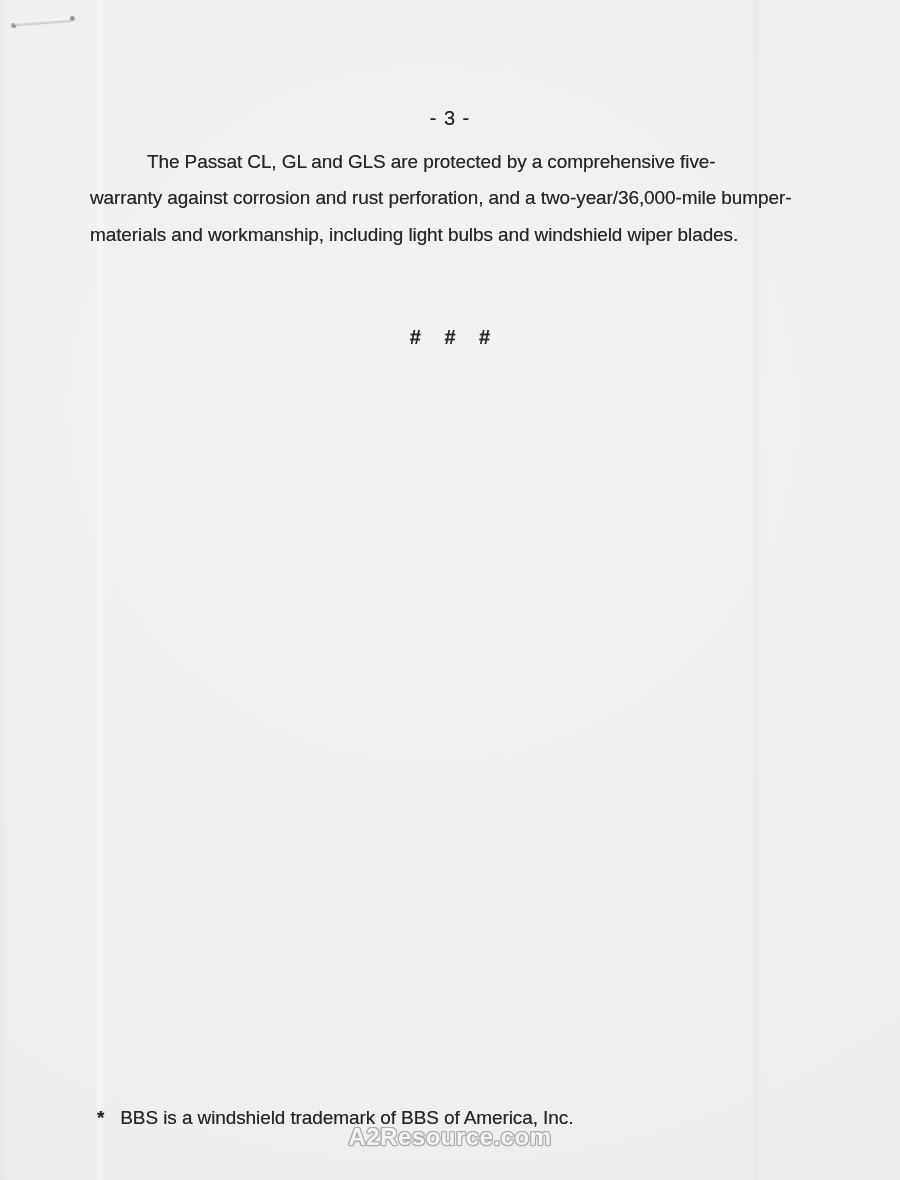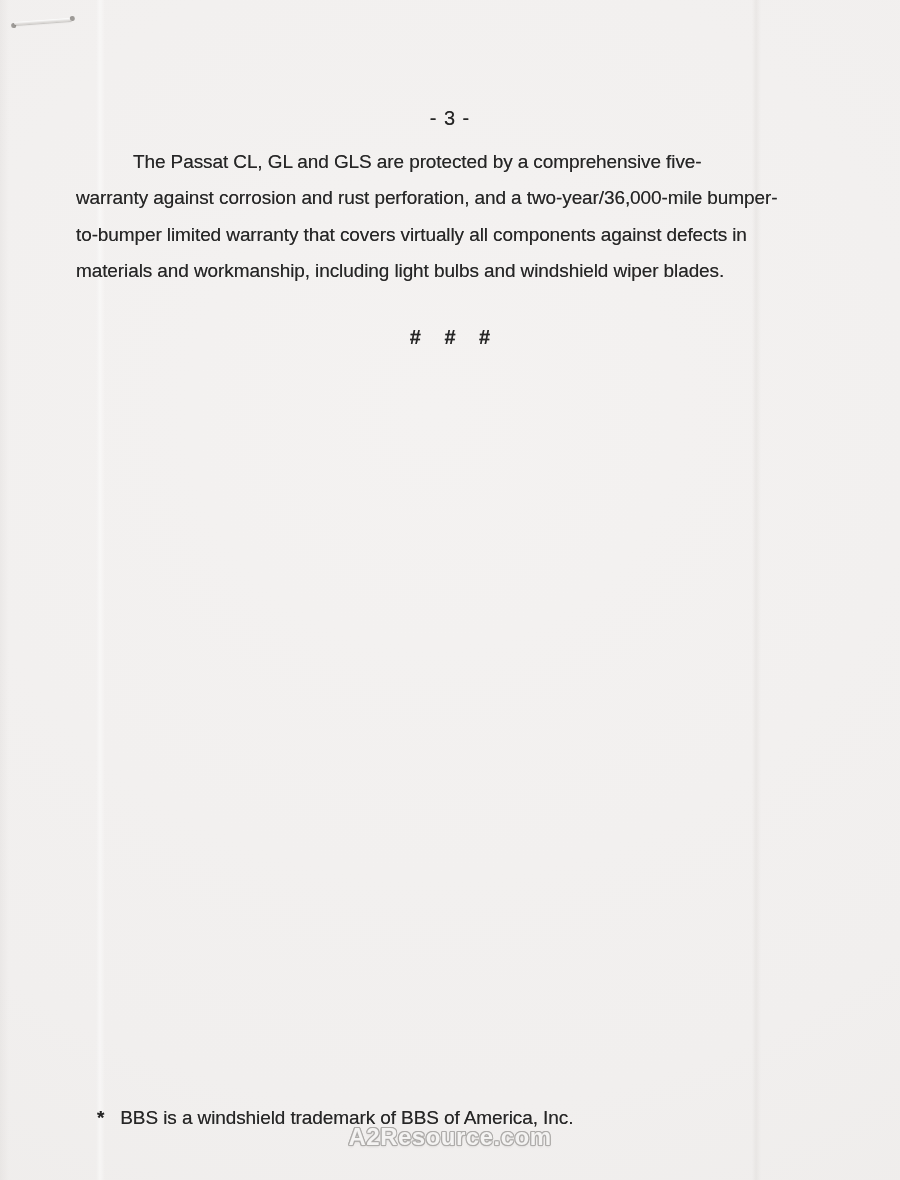--- a/index.html
+++ b/index.html
@@ -44,21 +44,21 @@
   .staple::after  { right: 0; top: 2px; }
 
   .page-number {
     position: absolute; top: 107px; left: 0; right: 0;
     text-align: center;
     font-size: 20px; letter-spacing: 1px;
     text-shadow: 0 0 0.5px rgba(40,40,40,0.65);
   }
 
   .paragraph {
-    position: absolute; left: 76px; top: 144px; width: 716px;
+    position: absolute; left: 90px; top: 144px; width: 716px;
     font-size: 19px; line-height: 36.4px;
     letter-spacing: -0.1px;
     text-shadow: 0 0 0.5px rgba(40,40,40,0.65);
   }
   .paragraph .line { white-space: nowrap; }
   .paragraph .line.indent { text-indent: 57px; }
 
   .end-marks {
     position: absolute; top: 326px; left: 0; right: 0;
     text-align: center;
@@ -100,21 +100,20 @@
 
   <div class="staple">
     <div class="wire"></div>
   </div>
 
   <div class="page-number">- 3 -</div>
 
   <div class="paragraph">
     <div class="line indent">The Passat CL, GL and GLS are protected by a comprehensive five-</div>
     <div class="line">warranty against corrosion and rust perforation, and a two-year/36,000-mile bumper-</div>
-    <div class="line">to-bumper limited warranty that covers virtually all components against defects in</div>
     <div class="line">materials and workmanship, including light bulbs and windshield wiper blades.</div>
   </div>
 
   <div class="end-marks"># # #</div>
 
   <div class="watermark">
     <div class="wm2">A2Resource.com</div>
   </div>
 
   <div class="footnote">

